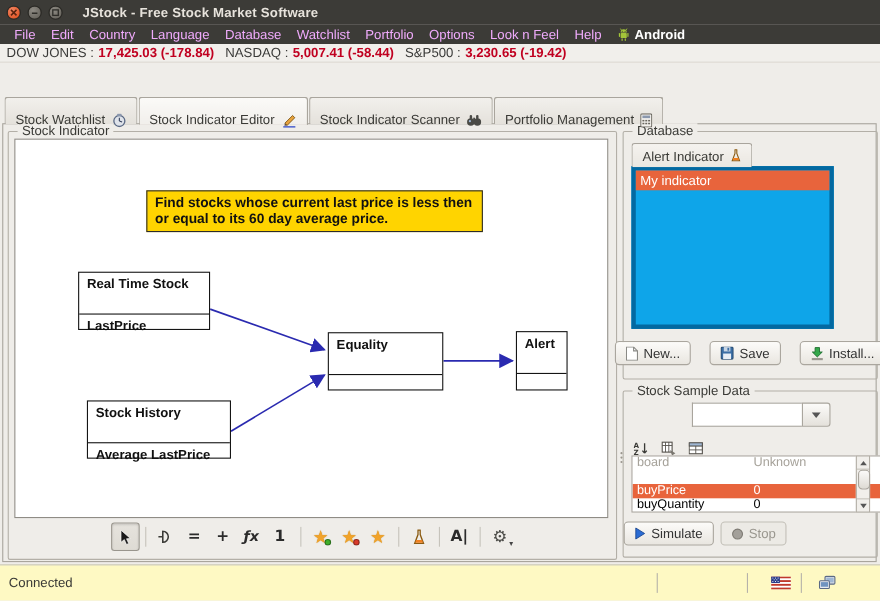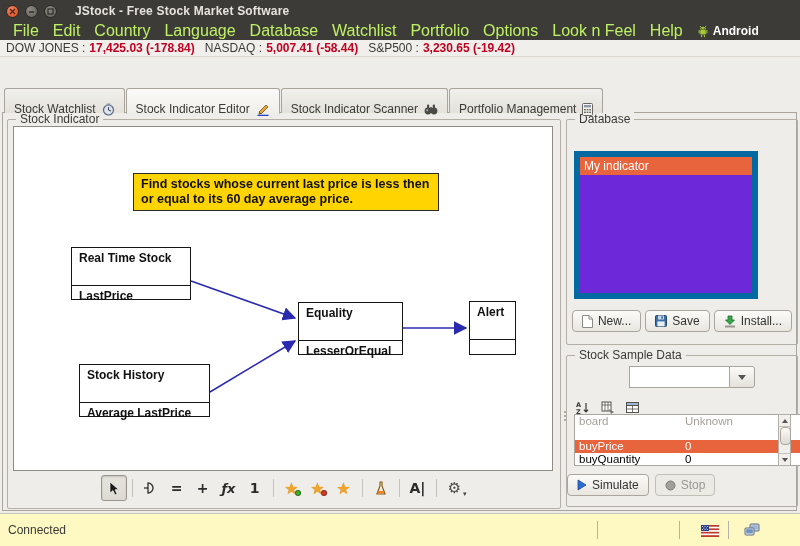--- a/index.html
+++ b/index.html
@@ -8,21 +8,21 @@
 
   
   .titlebar { position:absolute; left:0; top:0; width:800px; height:22px; background:#3c3b37; display:flex; align-items:center; }
   .winbtn { width:13px; height:13px; border-radius:50%; margin-left:6px; display:inline-flex; align-items:center; justify-content:center; box-sizing:border-box; border:1px solid #2a2925; }
   .winbtn.close { background:radial-gradient(circle at 35% 30%, #f08563, #dd4814); }
   .winbtn.min, .winbtn.max { background:radial-gradient(circle at 35% 30%, #8d8a83, #5f5c55); }
   .win-title { color:#e7e3dc; font-weight:bold; font-size:12px; margin-left:18px; letter-spacing:0.2px; }
 
   
   .menubar { position:absolute; left:0; top:22px; width:800px; height:18px; background:#3c3b37; display:flex; align-items:center; padding-left:6px; box-sizing:border-box; }
-  .mi { color:#bef264; font-size:16px; padding:0 7px; cursor:default; }
+  .mi { color:#f0abfc; font-size:12px; padding:0 7px; cursor:default; }
   .mi-android { display:inline-flex; align-items:center; gap:4px; color:#ffffff; font-weight:bold; font-size:12px; padding:0 7px; }
 
   
   .ticker { position:absolute; left:0; top:40px; width:800px; height:17px; background:#f1efeb; border-bottom:1px solid #ddd9d2; display:flex; align-items:center; padding-left:6px; box-sizing:border-box; font-size:12px; }
   .tk-label { color:#3a3a38; margin-right:4px; }
   .tk-value { color:#c00020; font-weight:bold; margin-right:10px; }
 
   
   .tabs { position:absolute; left:4px; top:90px; height:23px; display:flex; align-items:flex-end; z-index:3; }
   .tab { display:inline-flex; align-items:center; gap:6px; font-size:12px; color:#3a3a36; background:linear-gradient(#f2f0ec,#e4e1db); border:1px solid #a9a59d; border-bottom:none; border-radius:3px 3px 0 0; padding:20px 9px 4px 9px; height:21px; box-sizing:border-box; margin-right:1px; }
@@ -49,24 +49,24 @@
   .tsep { width:1px; height:18px; background:#c6c3bb; margin:0 5px; }
   .tool .star { color:#f1a32a; font-size:16px; text-shadow:0 0 1px #b97708; }
   .tool .dot { position:absolute; width:6px; height:6px; border-radius:50%; right:3px; bottom:4px; border:1px solid rgba(0,0,0,.35); box-sizing:border-box; }
   .tool .gear { font-size:15px; color:#4a4a46; }
   .tool .mini-caret { position:absolute; right:0px; bottom:2px; font-size:7px; color:#444; }
   .glyph-bold { font-weight:bold; }
   .glyph-fx { font-style:italic; font-weight:bold; font-size:13px; }
 
   
   .db-tab { position:absolute; left:7px; top:10px; display:inline-flex; align-items:center; gap:6px; font-size:12px; color:#3a3a36; background:linear-gradient(#f5f3ef,#eae7e1); border:1px solid #a9a59d; border-bottom:none; border-radius:3px 3px 0 0; padding:3px 9px; height:22px; box-sizing:border-box; z-index:2; }
-  .db-list { position:absolute; left:7px; top:31px; width:184px; height:148px; background:#6d28d9; border:6px solid #0369a1; box-sizing:border-box; }
+  .db-list { position:absolute; left:7px; top:31px; width:184px; height:148px; background:#0ea5e9; border:4px solid #0369a1; box-sizing:border-box; }
   .db-item { height:18px; line-height:18px; font-size:12px; padding-left:4px; }
   .db-item.selected { background:#e8643c; color:#ffffff; }
-  .db-buttons { position:absolute; left:0; top:190px; width:100%; display:flex; justify-content:center; gap:4px; }
+  .db-buttons { position:absolute; left:0; top:190px; width:100%; display:flex; justify-content:center; gap:17px; }
 
   .btn { display:inline-flex; align-items:center; gap:5px; font-size:12px; color:#333; background:linear-gradient(#fcfbf9,#e9e6e0); border:1px solid #aaa69e; border-radius:4px; padding:2px 9px; height:22px; box-sizing:border-box; white-space:nowrap; }
   .btn.disabled { color:#9a978f; background:#eceae5; border-color:#c2bfb7; }
 
   .combo { position:absolute; left:62px; top:10px; display:flex; }
   .combo input { width:100px; height:22px; border:1px solid #a9a59d; border-right:none; box-sizing:border-box; font-size:12px; padding:0 4px; outline:none; background:#fff; }
   .combo .combo-btn { width:26px; height:22px; box-sizing:border-box; border:1px solid #aaa69e; border-radius:0 3px 3px 0; background:linear-gradient(#fcfbf9,#e4e1db); display:flex; align-items:center; justify-content:center; }
   .caret-down { width:0; height:0; border-left:4px solid transparent; border-right:4px solid transparent; border-top:5px solid #555; }
 
   .mini-icons { position:absolute; left:8px; top:44px; display:flex; gap:9px; }
@@ -228,21 +228,20 @@
           <div class="node-body">LastPrice</div>
         </div>
 
         <div class="node" style="left:65px; top:237px; width:131px; height:53px;">
           <div class="node-title">Stock History</div>
           <div class="node-body">Average LastPrice</div>
         </div>
 
         <div class="node" style="left:284px; top:175px; width:105px; height:53px;">
           <div class="node-title">Equality</div>
-          <div class="node-body">LesserOrEqual</div>
         </div>
 
         <div class="node" style="left:455px; top:174px; width:47px; height:54px;">
           <div class="node-title">Alert</div>
           <div class="node-body"></div>
         </div>
       </div>
 
       <div class="ed-toolbar">
         <span class="tool pressed">
@@ -296,20 +295,27 @@
         <span class="tool">
           <span class="gear">⚙</span>
           <span class="mini-caret">▾</span>
         </span>
       </div>
     </div>
 
     <div class="fieldset" style="left:563px; top:6px; width:230px; height:224px;">
       <span class="legend">Database</span>
 
+      <div class="db-tab">
+        <span>Alert Indicator</span>
+        <svg width="10" height="13" viewBox="0 0 12 15">
+          <path d="M4.5 1 H7.5 M5 1 V5 L2 13 H10 L7 5 V1" fill="none" stroke="#8a5a10" stroke-width="1.2"></path>
+          <path d="M3.2 10 L2.6 12.4 H9.4 L8.8 10 Z" fill="#f08020"></path>
+        </svg>
+      </div>
 
       <div class="db-list">
         <div class="db-item selected">My indicator</div>
       </div>
 
       <div class="db-buttons">
         <button class="btn">
           <svg width="11" height="13" viewBox="0 0 11 13">
             <path d="M0.5 0.5 H7 L10.5 4 V12.5 H0.5 Z" fill="#fff" stroke="#8a8a86"></path>
             <path d="M7 0.5 V4 H10.5" fill="none" stroke="#8a8a86"></path>

